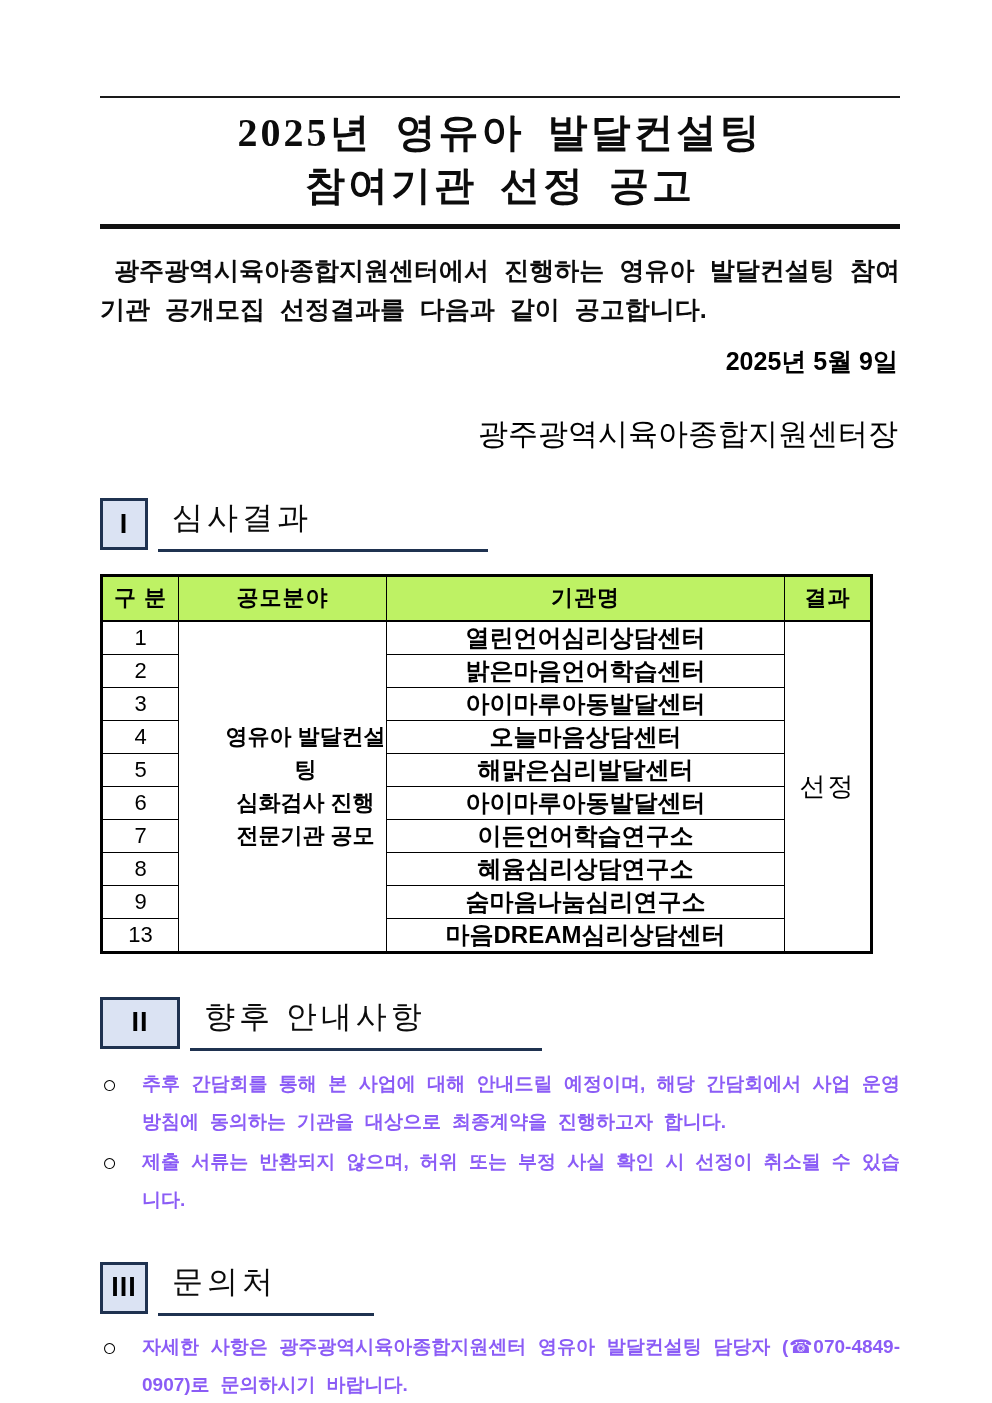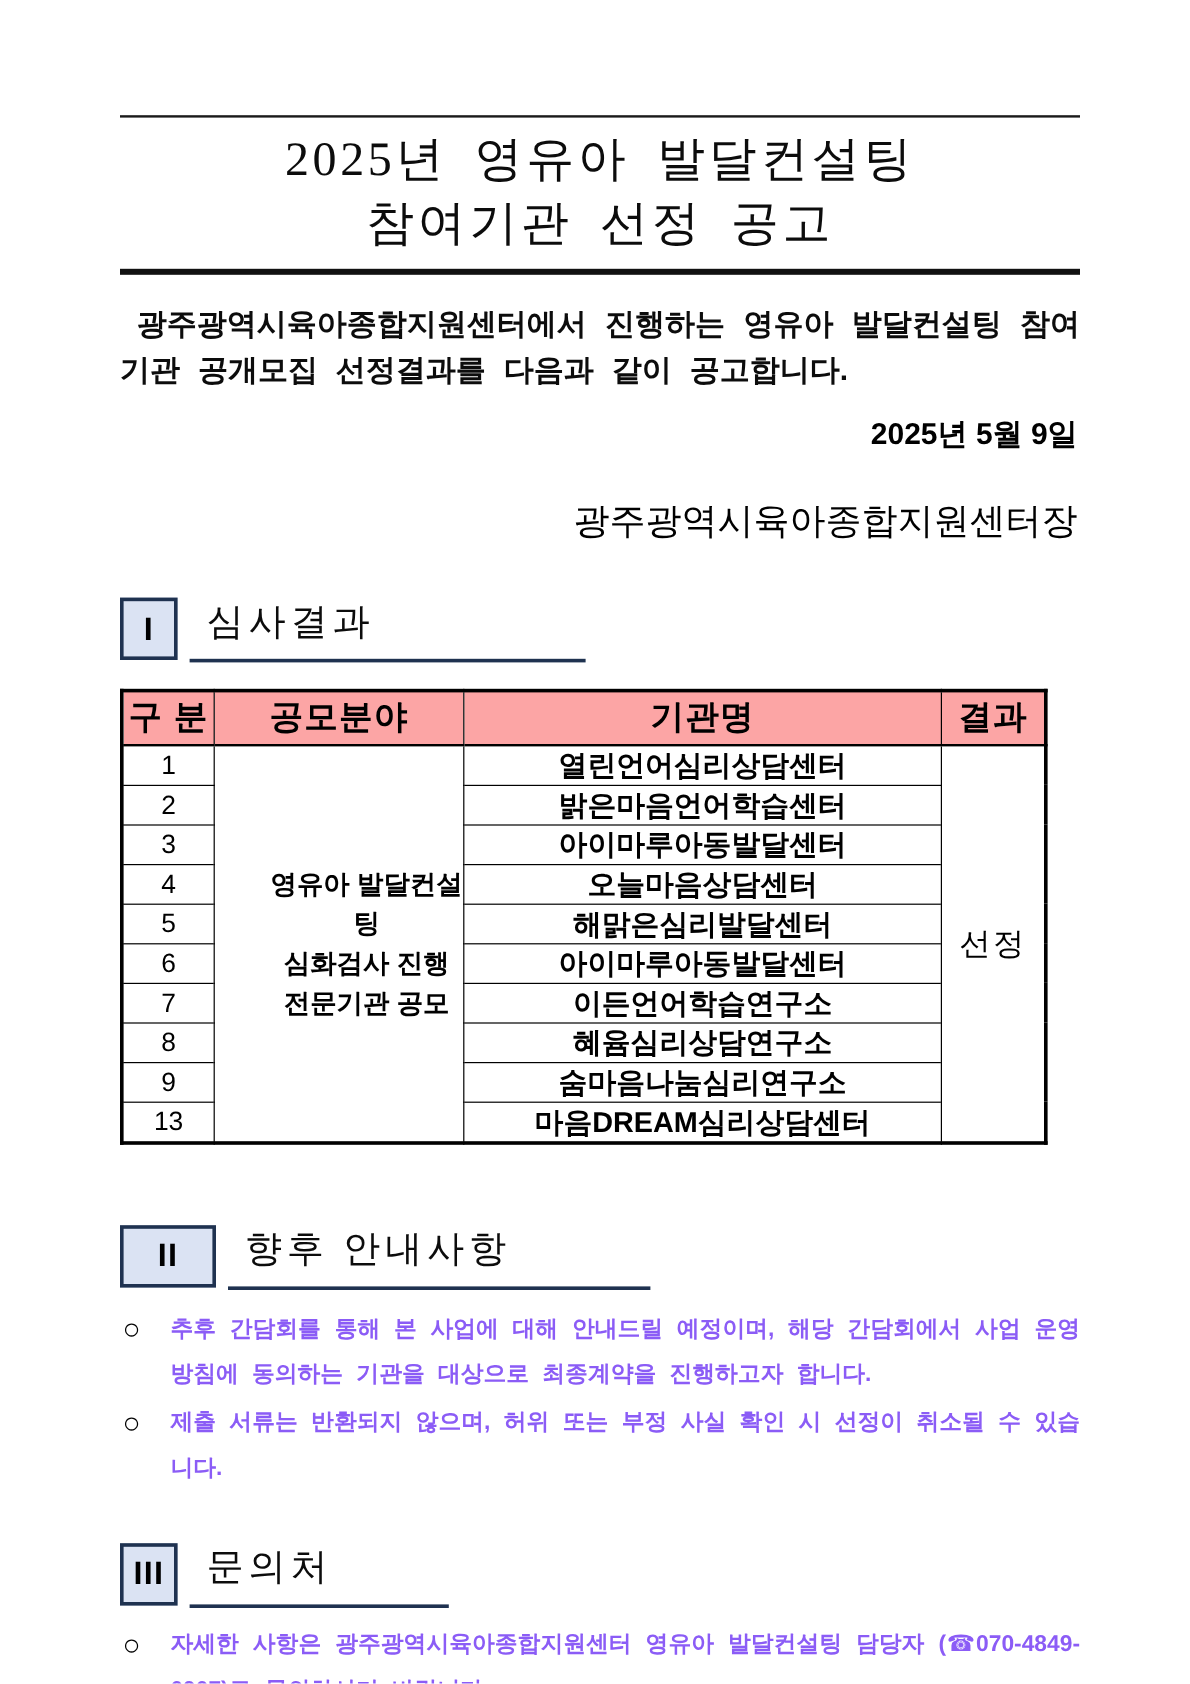--- a/index.html
+++ b/index.html
@@ -12,21 +12,21 @@
 
   
   .title-block {
     border-top:2px solid #1a1a1a;
     border-bottom:5px solid #111;
     padding:8px 0 12px 0;
     text-align:center;
   }
   .title-line {
     font-family:"Liberation Serif","DejaVu Serif",serif;
-    font-size:40px; line-height:53px; font-weight:400;
+    font-size:40px; line-height:53px; font-weight:700;
     letter-spacing:3px; word-spacing:10px; color:#0c0c0c;
   }
 
   
   .intro {
     margin-top:22px; font-size:25px; line-height:39px; font-weight:600;
     text-align:justify; word-spacing:0.32em; text-indent:14px; color:#0c0c0c;
   }
   .date-line   { margin-top:16px; text-align:right; font-size:25px; font-weight:600; padding-right:2px; }
   .signer-line { margin-top:36px; text-align:right; font-size:30px; font-weight:400; padding-right:2px; }
@@ -40,34 +40,34 @@
     margin-bottom:2px; flex-shrink:0;
   }
   .section-box.wide { width:80px; }
   .section-title {
     font-family:"Liberation Serif","DejaVu Serif",serif;
     font-size:31px; letter-spacing:4px; color:#0c0c0c;
     border-bottom:3px solid #1f3250;
     margin-left:10px; padding:0 10px 10px 14px;
   }
   .section-title.u1 { min-width:330px; }
-  .section-title.u2 { min-width:352px;margin-top:24px; }
+  .section-title.u2 { min-width:352px; }
   .section-title.u3 { min-width:216px; }
 
   
   table.result-table {
     margin-top:22px; width:770px; border-collapse:collapse;
     border:3px solid #000; table-layout:fixed;
   }
   .result-table th, .result-table td {
     border:1px solid #000; text-align:center; vertical-align:middle;
     overflow:hidden; white-space:nowrap;
   }
   .result-table th {
-    background:#fca5a5; height:45px; font-size:28px; font-weight:700;
+    background:#bef264; height:45px; font-size:22px; font-weight:700;
     letter-spacing:1px; border-bottom:2px solid #000;
   }
   .result-table td { height:31px; }
   .col-no    { width:77px; }
   .col-field { width:208px; }
   .col-org   { width:398px; }
   .col-res   { width:87px; }
   td.cell-no    { font-size:22px; font-weight:500; }
   td.cell-org   { font-size:24px; font-weight:700; }
   td.cell-field { font-size:22px; font-weight:700; line-height:33px; white-space:normal;padding-left:46px; }

